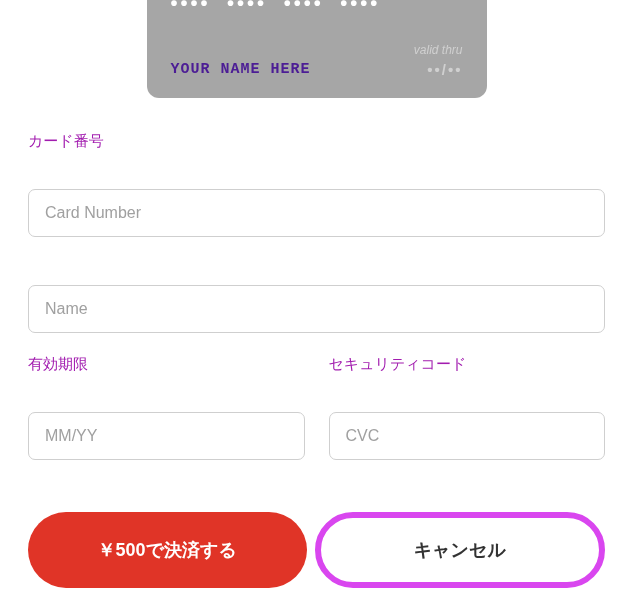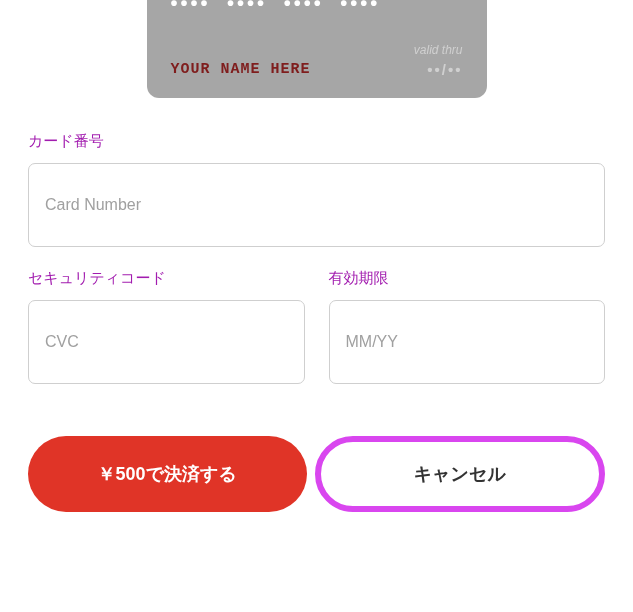--- a/index.html
+++ b/index.html
@@ -32,21 +32,21 @@
       font-weight: bold;
       padding-top: 20px;
     }
     .card-bottom {
       display: flex;
       justify-content: space-between;
       align-items: flex-end;
       margin-top: 28px;
     }
     .card-name {
-      color: #7f1d1d;
+      color: #4c1d95;
       font-size: 15px;
       font-weight: 600;
       letter-spacing: 1px;
       font-family: "Courier New", monospace;
     }
     .card-valid {
       text-align: right;
     }
     .valid-label {
       color: #d0d0d0;
@@ -68,26 +68,27 @@
       margin-bottom: 22px;
     }
     .field-label {
       font-size: 15px;
       color: #a21caf;
       display: block;
       margin-bottom: 12px;
     }
     .text-input {
       width: 100%;
-      padding: 32px 16px;
+      padding: 14px 16px;
       font-size: 16px;
       border: 1px solid #cfcfcf;
       border-radius: 7px;
       color: #333;
       outline: none;
+      margin-top: 26px;
     }
     .text-input::placeholder {
       color: #a0a0a0;
     }
     .text-input.focused {
       border-color: #cfcfcf;
     }
     .row {
       display: flex;
       gap: 24px;
@@ -144,30 +145,31 @@
 </div>
 
 <div class="form-container">
 
   <div class="field-group">
     <label class="field-label">カード番号</label>
     <input type="text" class="text-input focused" autofocus="" placeholder="Card Number" style="">
   </div>
 
   <div class="field-group">
+    <input type="text" class="text-input" placeholder="Name" style="">
   </div>
 
   <div class="row">
     <div class="field-group">
+      <label class="field-label">有効期限</label>
+      <input type="text" class="text-input" placeholder="MM/YY" style="">
+    </div>
+    <div class="field-group">
       <label class="field-label">セキュリティコード</label>
       <input type="text" class="text-input" placeholder="CVC" style="">
-    </div>
-    <div class="field-group">
-      <label class="field-label">有効期限</label>
-      <input type="text" class="text-input" placeholder="MM/YY" style="">
     </div>
   </div>
 
   <div class="button-row">
     <button class="btn btn-primary">￥500で決済する</button>
     <button class="btn btn-secondary">キャンセル</button>
   </div>
 
 </div>
 

